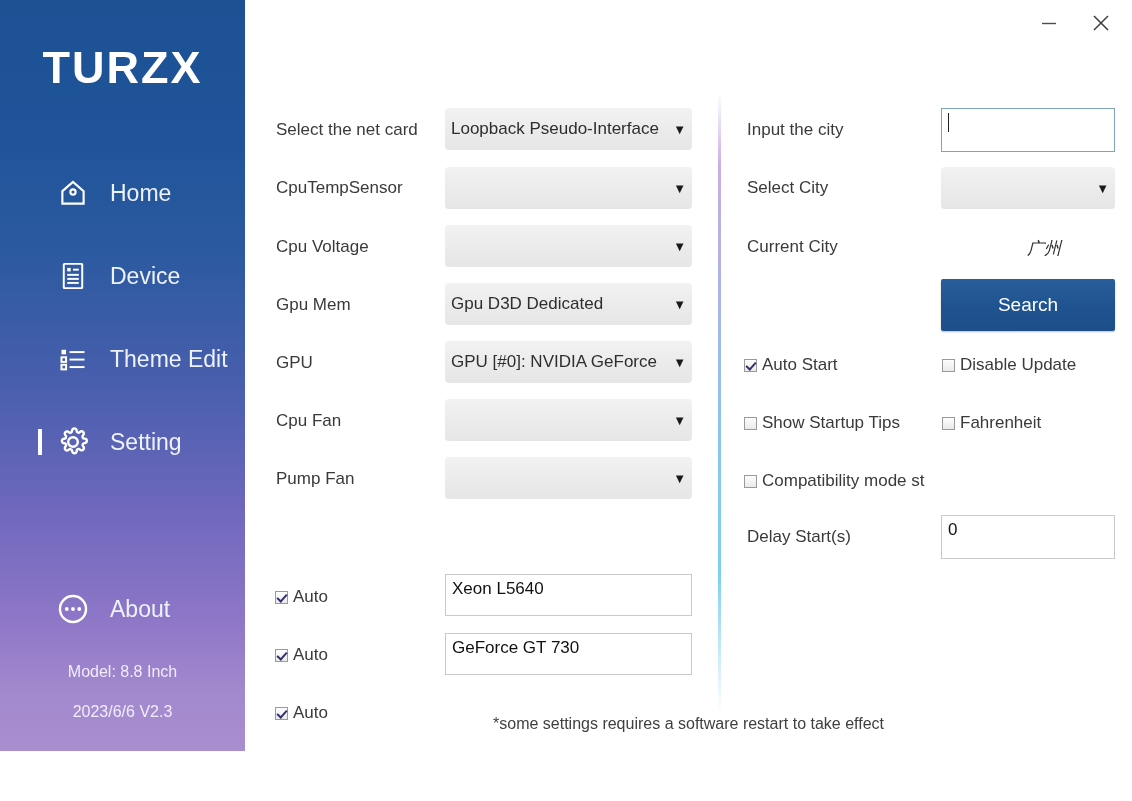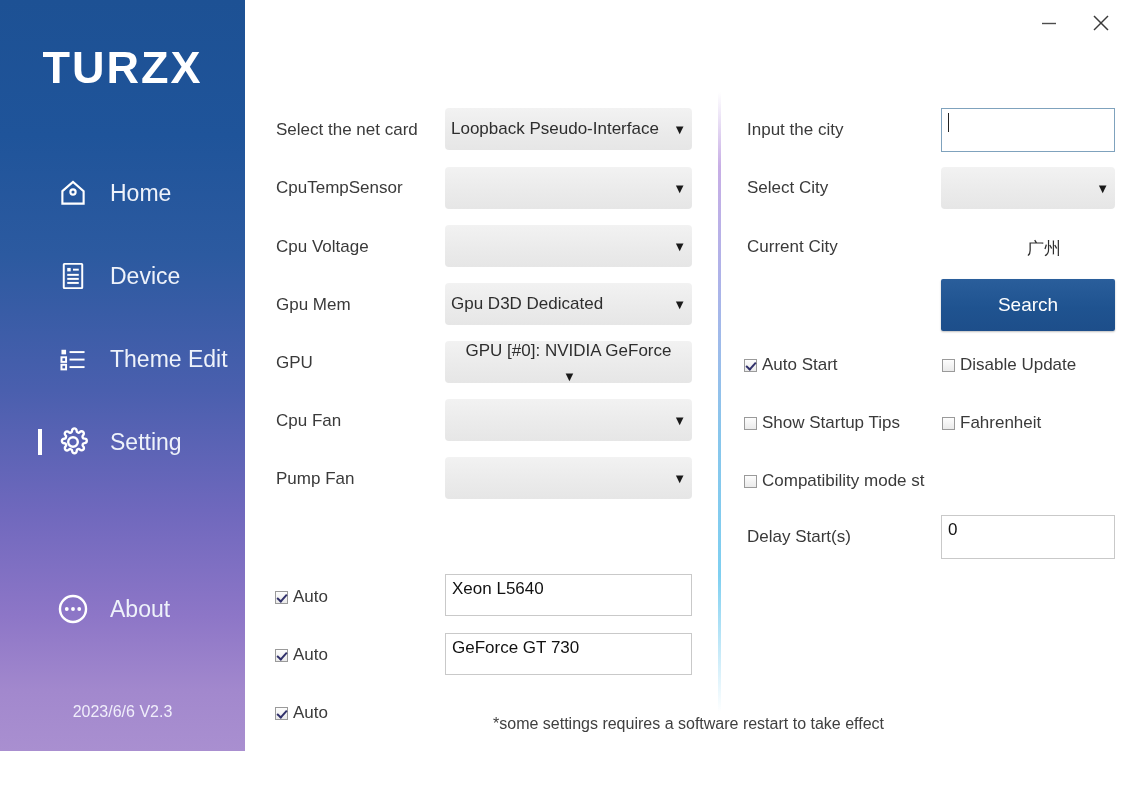--- a/index.html
+++ b/index.html
@@ -306,20 +306,21 @@
         <svg width="34" height="34" viewBox="0 0 24 24" fill="none" stroke="#ffffff" stroke-width="1.7">
           <circle cx="12" cy="12" r="9.2"></circle>
           <circle cx="7.6" cy="12" r="1.35" fill="#ffffff" stroke="none"></circle>
           <circle cx="12" cy="12" r="1.35" fill="#ffffff" stroke="none"></circle>
           <circle cx="16.4" cy="12" r="1.35" fill="#ffffff" stroke="none"></circle>
         </svg>
       </span>
       <span class="nav-label">About</span>
     </div>
 
+    <div class="side-meta" id="meta-model">Model: 8.8 Inch</div>
     <div class="side-meta" id="meta-version">2023/6/6 V2.3</div>
   </div>
 
   <div id="titlebar">
     <div class="win-btn">
       <svg width="20" height="20" viewBox="0 0 20 20">
           <line x1="3" y1="10.5" x2="17" y2="10.5" stroke="#4d4d4d" stroke-width="1.4"></line>
         </svg>
     </div>
     <div class="win-btn">
@@ -351,21 +352,21 @@
       <span class="dd-arrow">▼</span>
     </div>
     <div class="dropdown" style="left:200px; top:225px; width:247px; height:42px;">
       <span class="dd-text"></span>
       <span class="dd-arrow">▼</span>
     </div>
     <div class="dropdown" style="left:200px; top:283px; width:247px; height:42px;">
       <span class="dd-text">Gpu D3D Dedicated</span>
       <span class="dd-arrow">▼</span>
     </div>
-    <div class="dropdown" style="left:200px; top:341px; width:247px; height:42px;flex-direction:column;">
+    <div class="dropdown" style="left:200px; top:341px; width:247px; height:42px;">
       <span class="dd-text">GPU [#0]: NVIDIA GeForce</span>
       <span class="dd-arrow">▼</span>
     </div>
     <div class="dropdown" style="left:200px; top:399px; width:247px; height:42px;">
       <span class="dd-text"></span>
       <span class="dd-arrow">▼</span>
     </div>
     <div class="dropdown" style="left:200px; top:457px; width:247px; height:42px;">
       <span class="dd-text"></span>
       <span class="dd-arrow">▼</span>
@@ -391,21 +392,21 @@
     <div class="row-label" style="left:502px; top:120px;">Input the city</div>
     <div class="textbox focused" style="left:696px; top:108px; width:174px; height:44px;" placeholder=""><span class="caret"></span></div>
 
     <div class="row-label" style="left:502px; top:178px;">Select City</div>
     <div class="dropdown" style="left:696px; top:167px; width:174px; height:42px;">
       <span class="dd-text"></span>
       <span class="dd-arrow">▼</span>
     </div>
 
     <div class="row-label" style="left:502px; top:237px;">Current City</div>
-    <div class="static-val" style="left:782px; top:237px;">广州</div>
+    <div class="static-val" style="left:782px; top:237px;font-style:italic;">广州</div>
 
     <div class="btn-primary" style="left:696px; top:279px; width:174px; height:52px;">Search</div>
 
     <div class="chk on" style="left:499px; top:355px;">
       <span class="box"></span>
       <span>Auto Start</span>
     </div>
     <div class="chk" style="left:697px; top:355px;">
       <span class="box"></span>
       <span>Disable Update</span>

